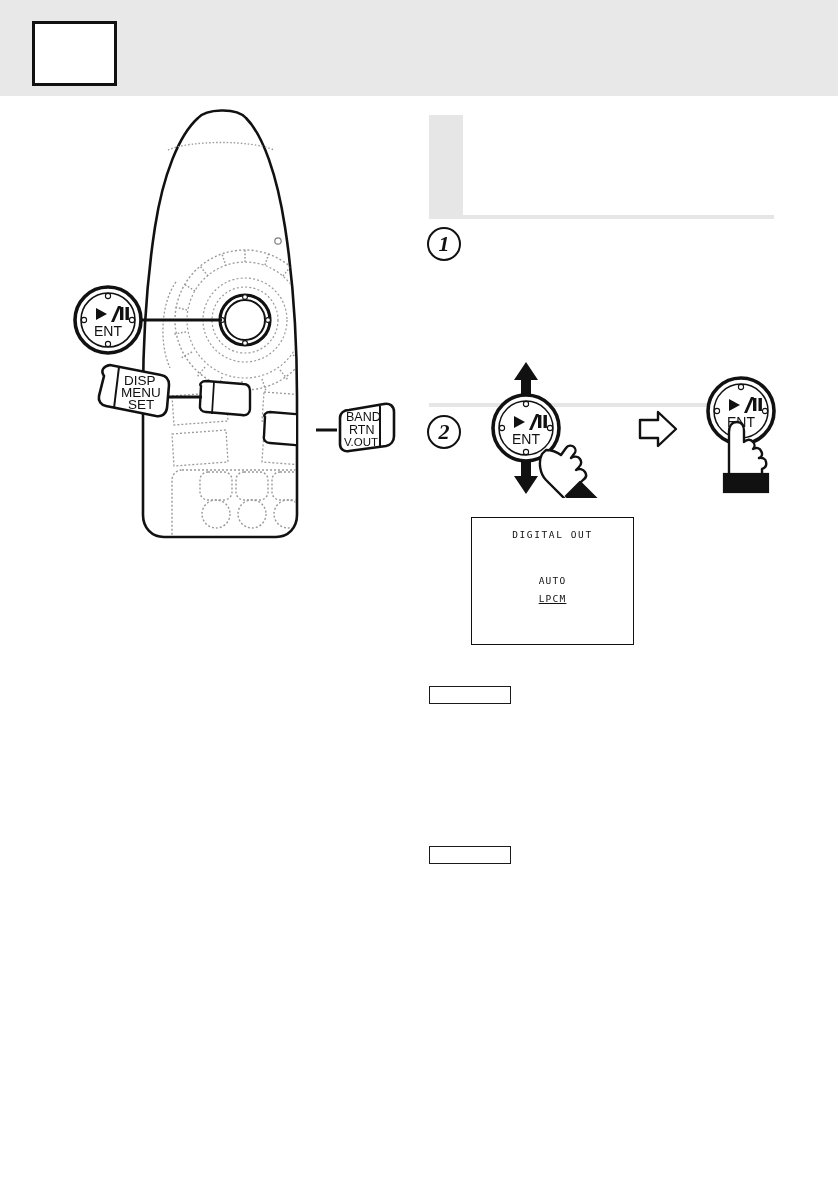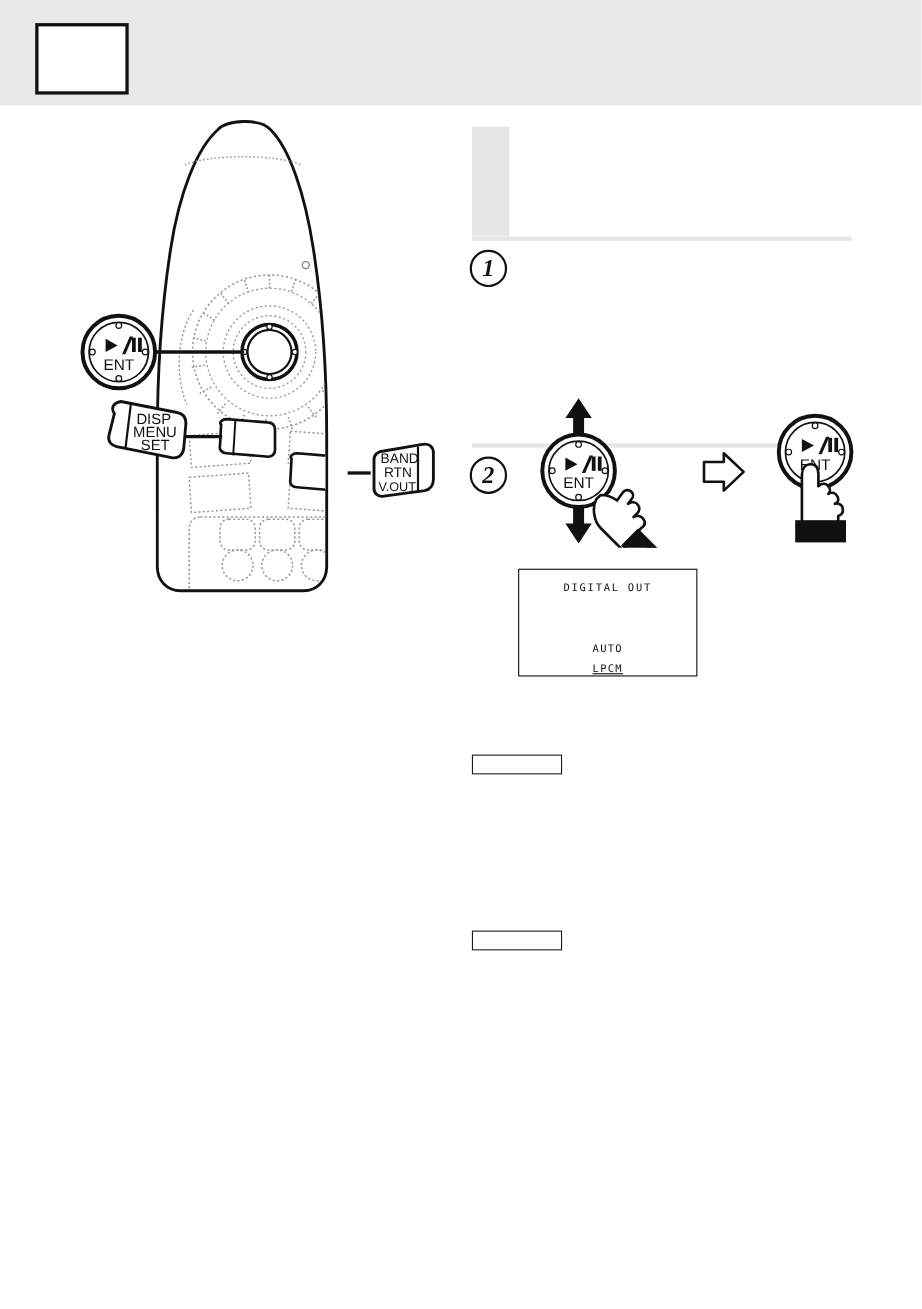--- a/index.html
+++ b/index.html
@@ -153,21 +153,21 @@
     width: 340px;
     height: 140px;
   }
 
   
   .lcd {
     position: absolute;
     left: 51px;
     top: 421px;
     width: 163px;
-    height: 98px;
+    height: 128px;
     border: 1.5px solid #111111;
     background: #ffffff;
     box-sizing: border-box;
   }
   .lcd-title {
     position: absolute;
     left: 0;
     top: 11px;
     width: 100%;
     text-align: center;
@@ -178,21 +178,20 @@
   }
   .lcd-opt {
     position: absolute;
     left: 0;
     width: 100%;
     text-align: center;
     font-family: "DejaVu Sans Mono", monospace;
     font-size: 9.5px;
     letter-spacing: 1.2px;
     color: #111111;
-    margin-top: 10px;
   }
   .lcd-opt-1 { top: 57px; }
   .lcd-opt-2 { top: 75px; text-decoration: underline; }
 
   
   .note-box {
     position: absolute;
     left: 9px;
     width: 82px;
     height: 18px;

